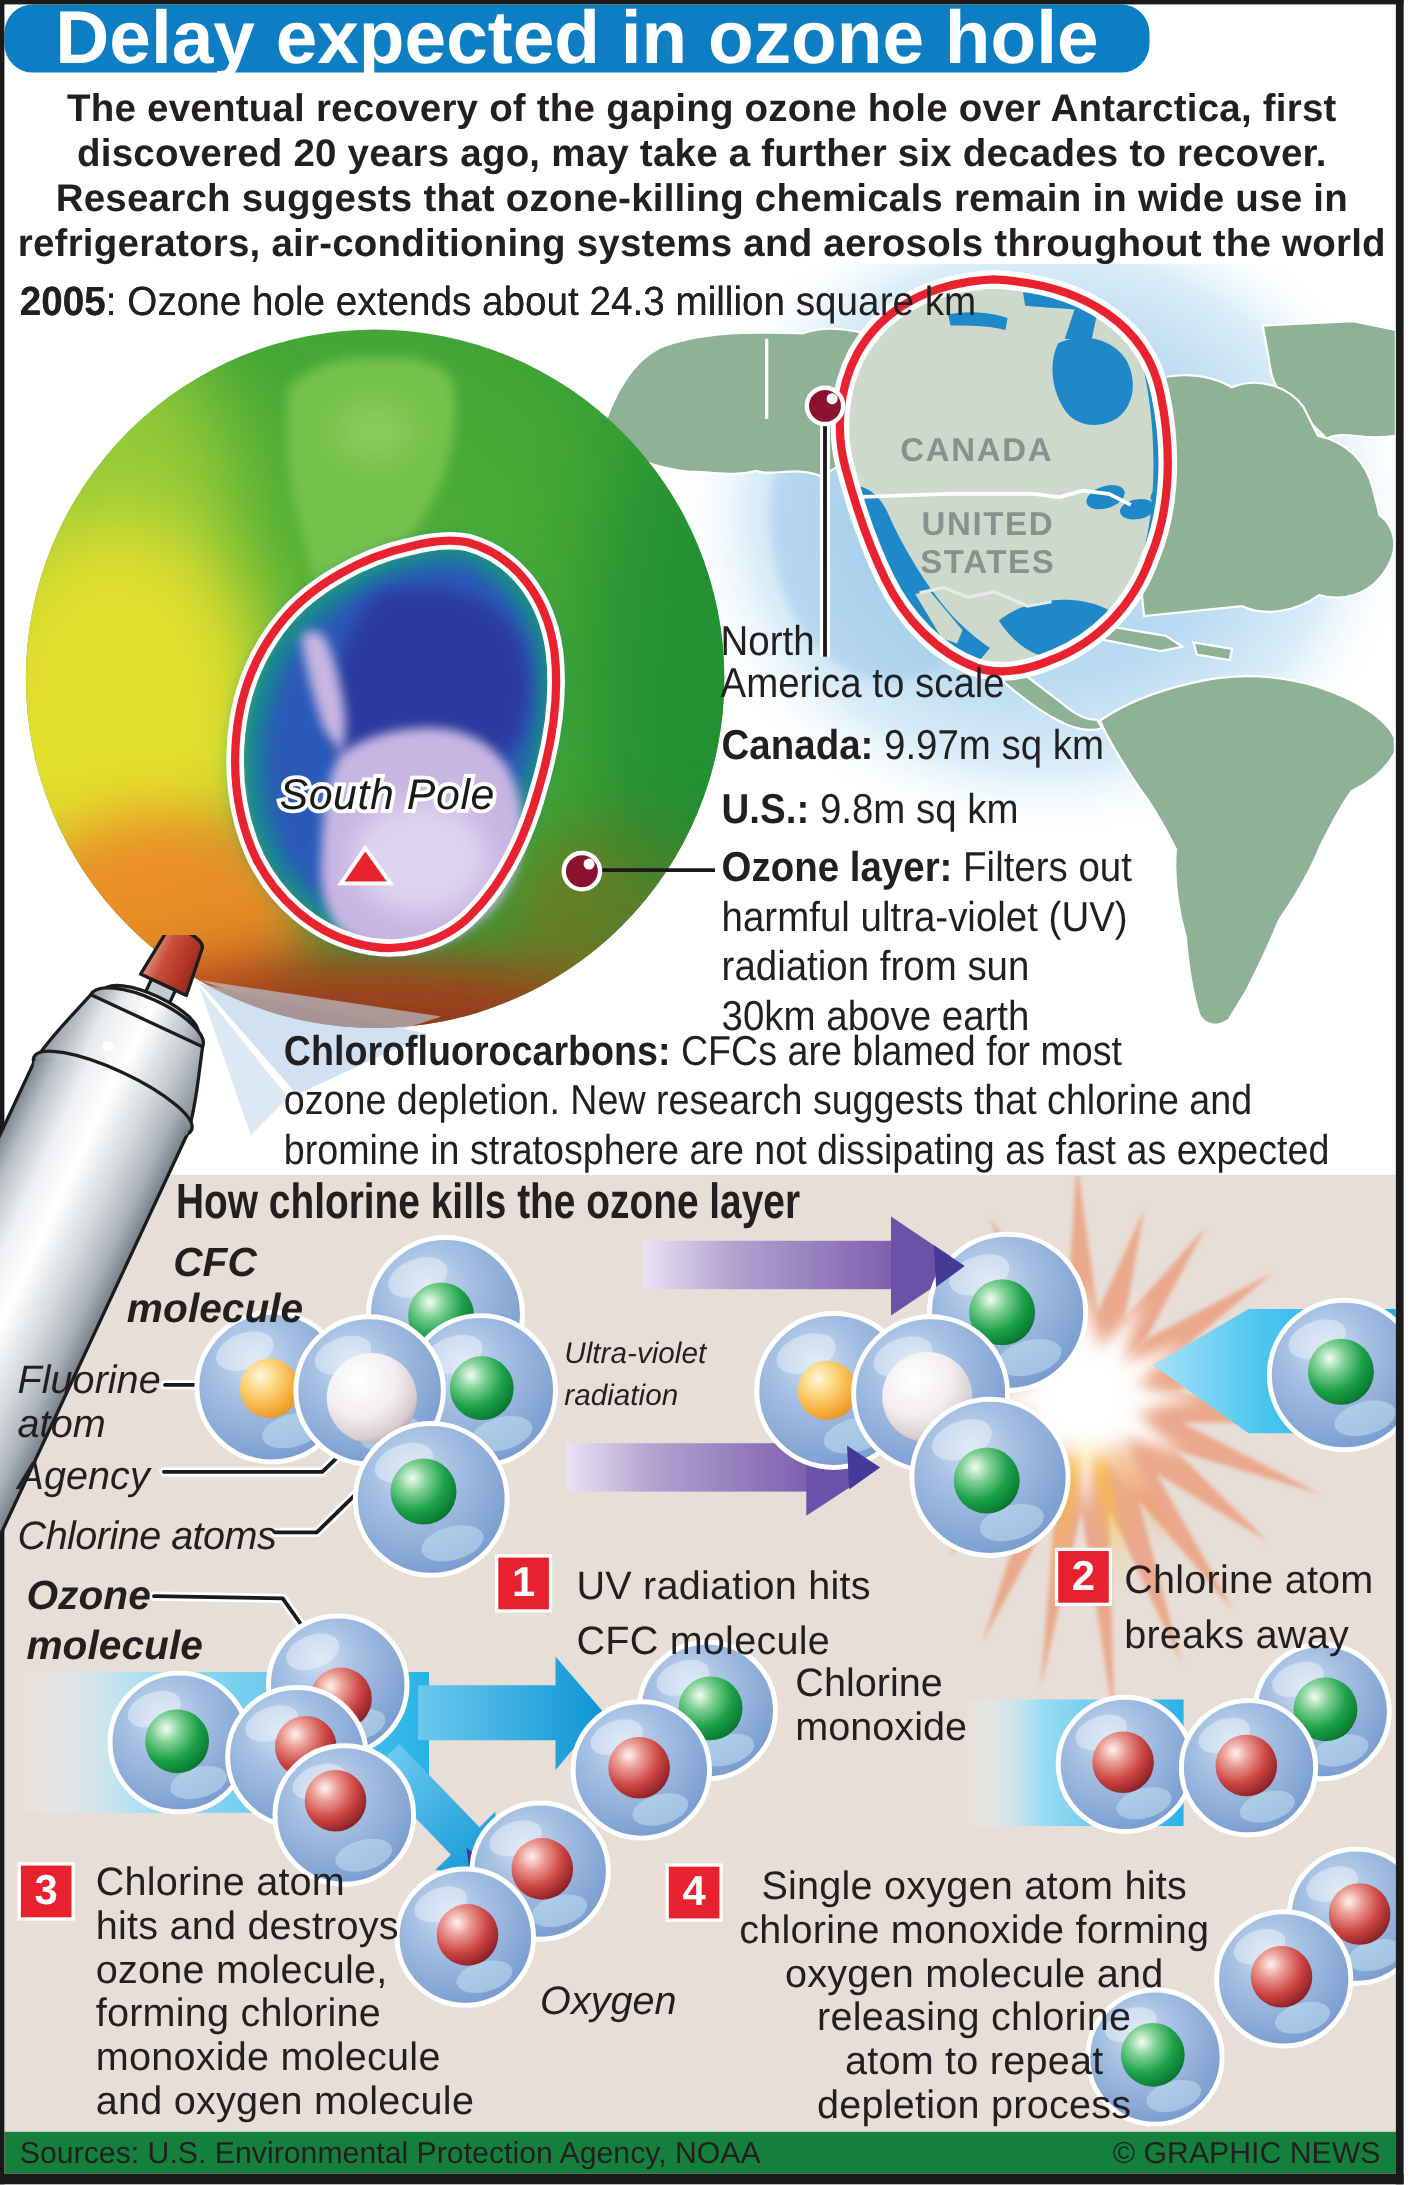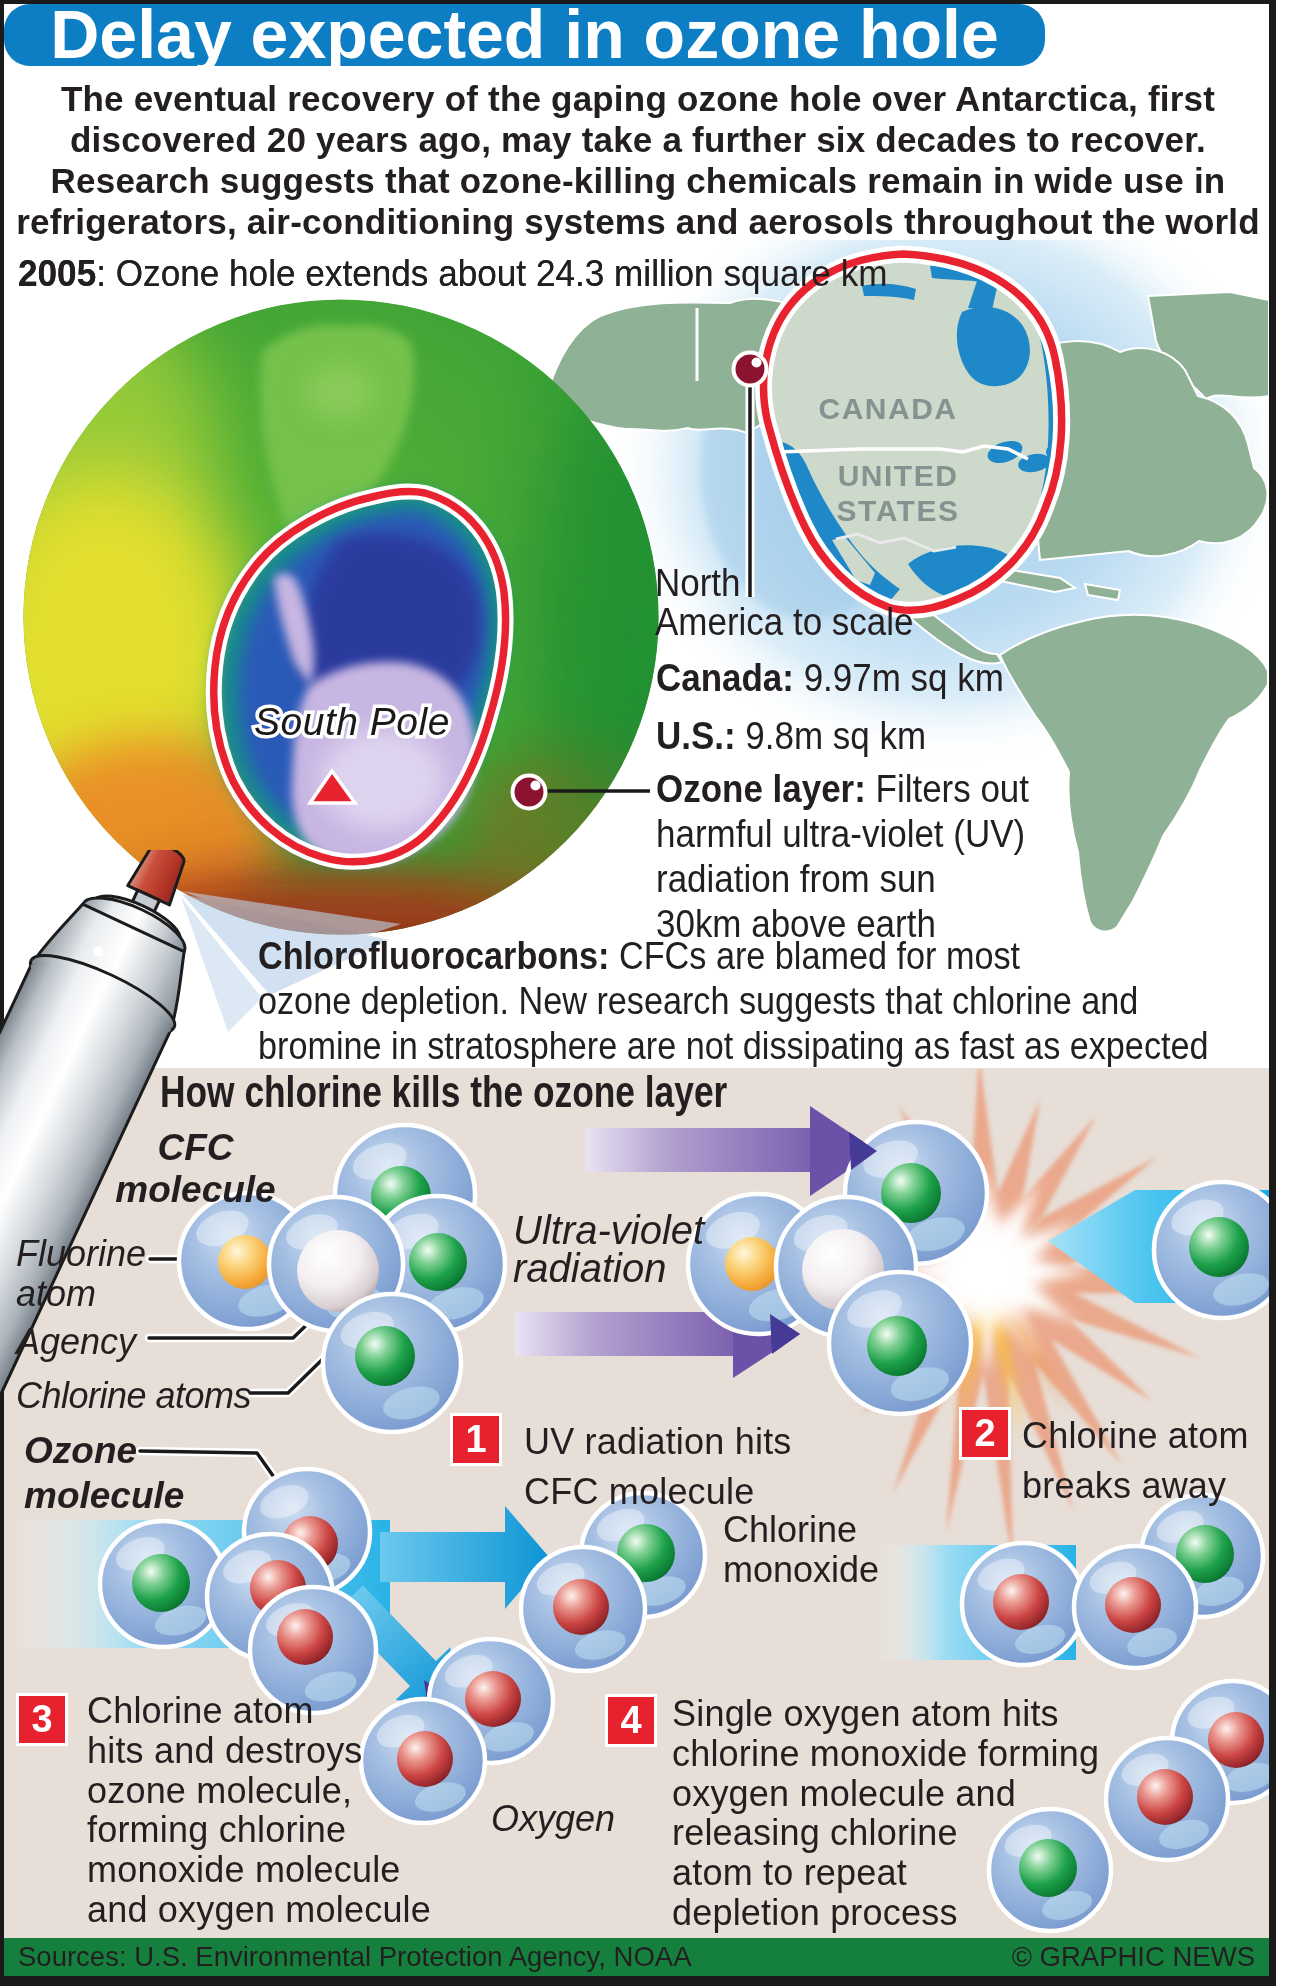--- a/index.html
+++ b/index.html
@@ -370,32 +370,32 @@
       <ellipse cx="1067.08" cy="1905.38" rx="25.619999999999997" ry="13.42" fill="#c6e6f4" opacity="0.5" transform="rotate(-15 1067.08 1905.38)"></ellipse>
     </g>
     <circle cx="1048" cy="1868" r="29" fill="url(#gGreen)"></circle>
   </svg>
 <div class="abs" style="left:0;top:0;width:1290px;height:0;z-index:60">
 <div class="abs" style="left:88px;top:1127px;width:215px;text-align:center;font-style:italic;font-weight:bold;font-size:37px;line-height:42px;">CFC<br>molecule</div>
 <div class="abs" style="left:16px;top:1234px;font-style:italic;font-size:36px;line-height:40px;">Fluorine<br>atom</div>
 <div class="abs" style="left:16px;top:1321px;font-style:italic;font-size:36px;">Agency</div>
 <div class="abs" style="left:16px;top:1375px;font-style:italic;font-size:36px;letter-spacing:-0.5px;">Chlorine atoms</div>
 <div class="abs" style="left:24px;top:1428px;font-style:italic;font-weight:bold;font-size:37px;line-height:45px;">Ozone<br>molecule</div>
-<div class="abs" style="left:513px;top:1211px;font-style:italic;font-size:40px;line-height:38px;">Ultra-violet<br>radiation</div>
+<div class="abs" style="left:513px;top:1211px;font-style:italic;font-size:27px;line-height:38px;">Ultra-violet<br>radiation</div>
 <div class="abs" style="left:723px;top:1510px;font-size:36px;line-height:40px;">Chlorine<br>monoxide</div>
 <div class="abs" style="left:491px;top:1798px;font-style:italic;font-size:36px;">Oxygen</div>
 <div class="abs" style="left:160px;top:1066px;font-weight:bold;font-size:45px;white-space:nowrap;transform:scaleX(0.785);transform-origin:0 0;">How chlorine kills the ozone layer</div>
 <div class="abs" style="left:453px;top:1416px;width:46px;height:47px;background:#e8212e;box-shadow:0 0 0 3px #fff;color:#fff;font-weight:bold;font-size:38px;line-height:47px;text-align:center;">1</div>
     <div class="abs" style="left:524px;top:1417px;font-size:36px;line-height:50px;letter-spacing:0.2px;">UV radiation hits<br>CFC molecule</div>
     <div class="abs" style="left:962px;top:1410px;width:46px;height:47px;background:#e8212e;box-shadow:0 0 0 3px #fff;color:#fff;font-weight:bold;font-size:38px;line-height:47px;text-align:center;">2</div>
     <div class="abs" style="left:1022px;top:1411px;font-size:36px;line-height:50px;letter-spacing:0.2px;">Chlorine atom<br>breaks away</div>
     <div class="abs" style="left:19px;top:1696px;width:46px;height:47px;background:#e8212e;box-shadow:0 0 0 3px #fff;color:#fff;font-weight:bold;font-size:38px;line-height:47px;text-align:center;">3</div>
     <div class="abs" style="left:87px;top:1691px;font-size:36px;line-height:39.8px;letter-spacing:0.2px;">Chlorine atom<br>hits and destroys<br>ozone molecule,<br>forming chlorine<br>monoxide molecule<br>and oxygen molecule</div>
     <div class="abs" style="left:608px;top:1697px;width:46px;height:47px;background:#e8212e;box-shadow:0 0 0 3px #fff;color:#fff;font-weight:bold;font-size:38px;line-height:47px;text-align:center;">4</div>
-    <div class="abs" style="left:672px;top:1694px;font-size:36px;line-height:39.8px;letter-spacing:0.2px;">Single oxygen atom hits<br>chlorine monoxide forming<br>oxygen molecule and<br>releasing chlorine<br>atom to repeat<br>depletion process</div>
+    <div class="abs" style="left:672px;top:1694px;font-size:36px;line-height:39.8px;letter-spacing:0.2px;text-align:center;">Single oxygen atom hits<br>chlorine monoxide forming<br>oxygen molecule and<br>releasing chlorine<br>atom to repeat<br>depletion process</div>
   </div>
 <div class="abs" style="left:4px;top:1938px;width:1265px;height:38px;background:#15803d;font-size:27.5px;line-height:38px;"><span style="margin-left:14px;">Sources: U.S. Environmental Protection Agency, NOAA</span><span style="position:absolute;right:14px;top:0;">© GRAPHIC NEWS</span></div>
 
 <div class="abs" style="z-index:55;left:1276px;top:0;width:14px;height:1986px;background:#ffffff;"></div>
 <div class="abs" style="z-index:55;left:0;top:0;width:4px;height:1986px;background:#1a1a1a;"></div>
 <div class="abs" style="z-index:55;left:0;top:0;width:1276px;height:4px;background:#1a1a1a;"></div>
 <div class="abs" style="z-index:55;left:1269px;top:0;width:7px;height:1986px;background:#1a1a1a;"></div>
 <div class="abs" style="z-index:55;left:0;top:1976px;width:1276px;height:10px;background:#1a1a1a;"></div>
 
 <svg class="abs" style="left:0px;top:850px;z-index:56" width="440" height="560" viewBox="0 850 440 560">

